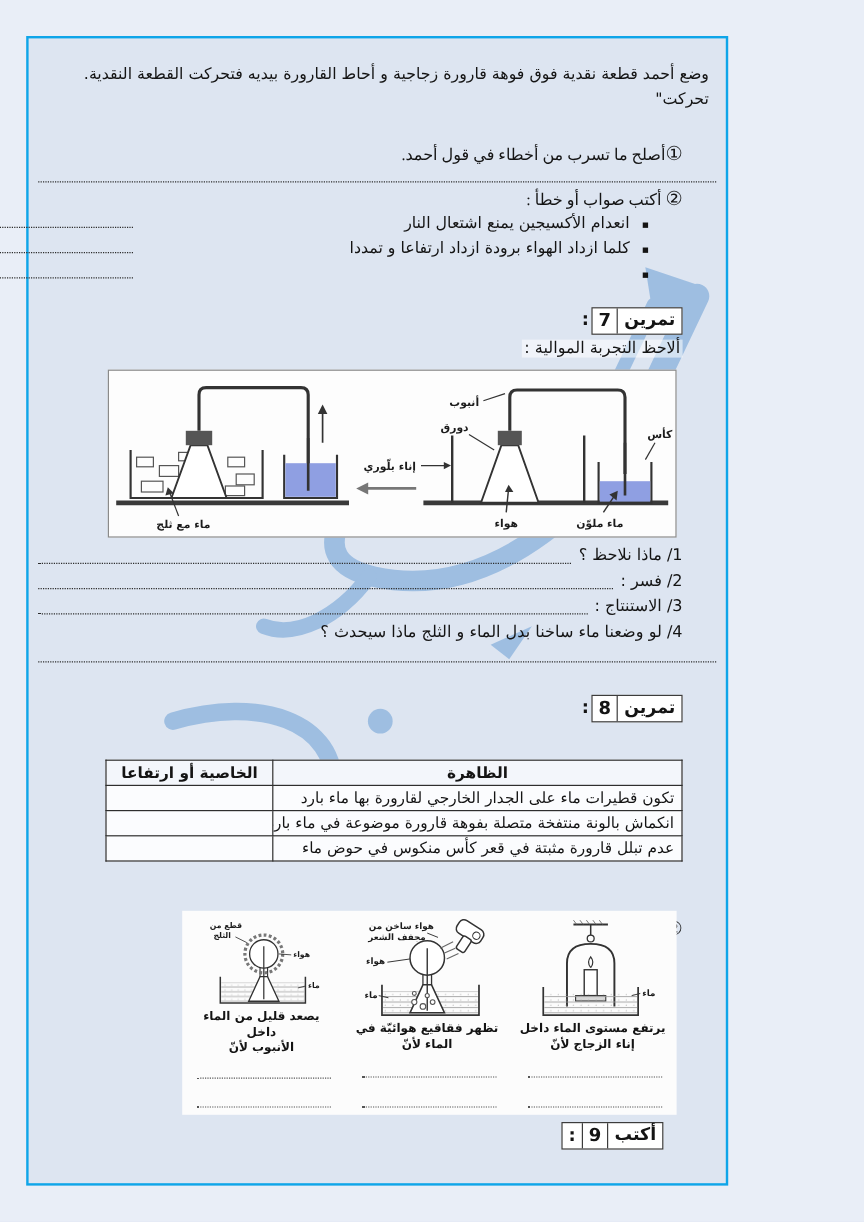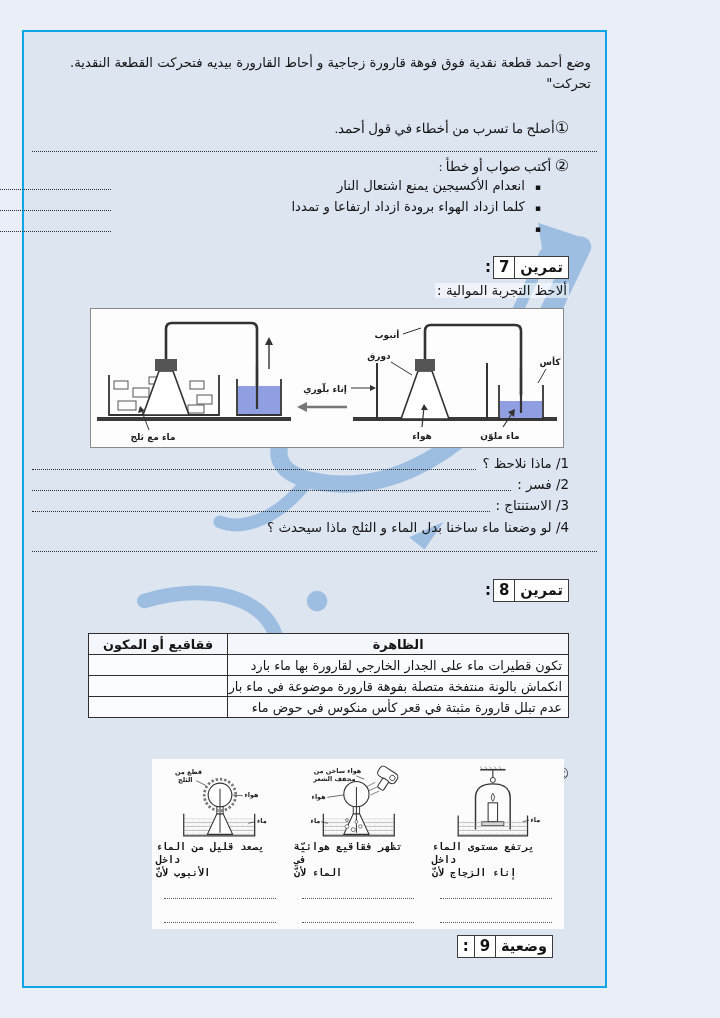--- a/index.html
+++ b/index.html
@@ -28,21 +28,21 @@
   .leader{flex:1;border-bottom:1.6px dotted #2c2c2c;height:13px;margin-right:6px;}
   .tblwrap{left:64px;right:36px;}
   table.tbl{border-collapse:collapse;width:100%;background:#fbfcfe;table-layout:fixed;}
   .tbl th,.tbl td{border:1.3px solid #2e2e2e;font-size:12.8px;height:20px;padding:0 6px;
                   overflow:hidden;white-space:nowrap;}
   .tbl th{font-weight:bold;text-align:center;background:#f3f6fb;}
   .tbl td{text-align:right;font-weight:500;}
   .fig2{left:128px;top:727px;width:412px;height:170px;background:#fcfcfc;display:flex;
         justify-content:space-between;padding:6px 4px;box-sizing:border-box;direction:ltr;}
   .panel{width:128px;display:flex;flex-direction:column;align-items:center;direction:rtl;}
-  .pcap{font-size:10px;font-weight:600;text-align:left;width:100%;line-height:13px;padding-right:4px;box-sizing:border-box;font-family:Liberation Mono, monospace;}
+  .pcap{font-size:10px;font-weight:600;text-align:center;width:100%;line-height:13px;padding-right:4px;box-sizing:border-box;}
   .pdots{width:88%;border-bottom:1.4px dotted #555;height:11px;}
   svg text{font-family:"DejaVu Sans",sans-serif;}
   .svglbl{font-size:9px;font-weight:600;fill:#1c1c1c;direction:rtl;}
   .svglbl-s{font-size:8.2px;font-weight:600;fill:#1c1c1c;direction:rtl;}
 </style>
 </head>
 <body>
 
 <div class="page">
   <div class="frame">
@@ -179,21 +179,21 @@
 
     <div class="blk tblwrap" style="top:601px;">
       <table class="tbl">
         <colgroup>
             <col style="width:71%">
             <col style="width:29%">
           </colgroup>
         <tbody>
             <tr>
           <th>الظاهرة</th>
-          <th>فقاقيع أو المكون</th>
+          <th>الخاصية أو ارتفاعا</th>
         </tr>
         <tr>
           <td>تكون قطيرات ماء على الجدار الخارجي لقارورة بها ماء بارد</td>
           <td></td>
         </tr>
         <tr>
           <td>انكماش بالونة منتفخة متصلة بفوهة قارورة موضوعة في ماء بارد</td>
           <td></td>
         </tr>
         <tr>
@@ -303,20 +303,20 @@
         </svg>
         <div class="pcap">يرتفع مستوى الماء داخل</div>
         <div class="pcap">إناء الزجاج لأنّ</div>
         <div class="pdots" style="margin-top:10px;"></div>
         <div class="pdots" style="margin-top:14px;"></div>
       </div>
     </div>
 
     <div class="blk" style="right:52px;top:903px;">
       <span class="exbox">
-        <span class="cell">وضعية</span>
+        <span class="cell">أكتب</span>
         <span class="cell num">9</span>
         <span class="cell num">:</span>
       </span>
     </div>
 
   </div>
 </div>
 
 </body></html>

